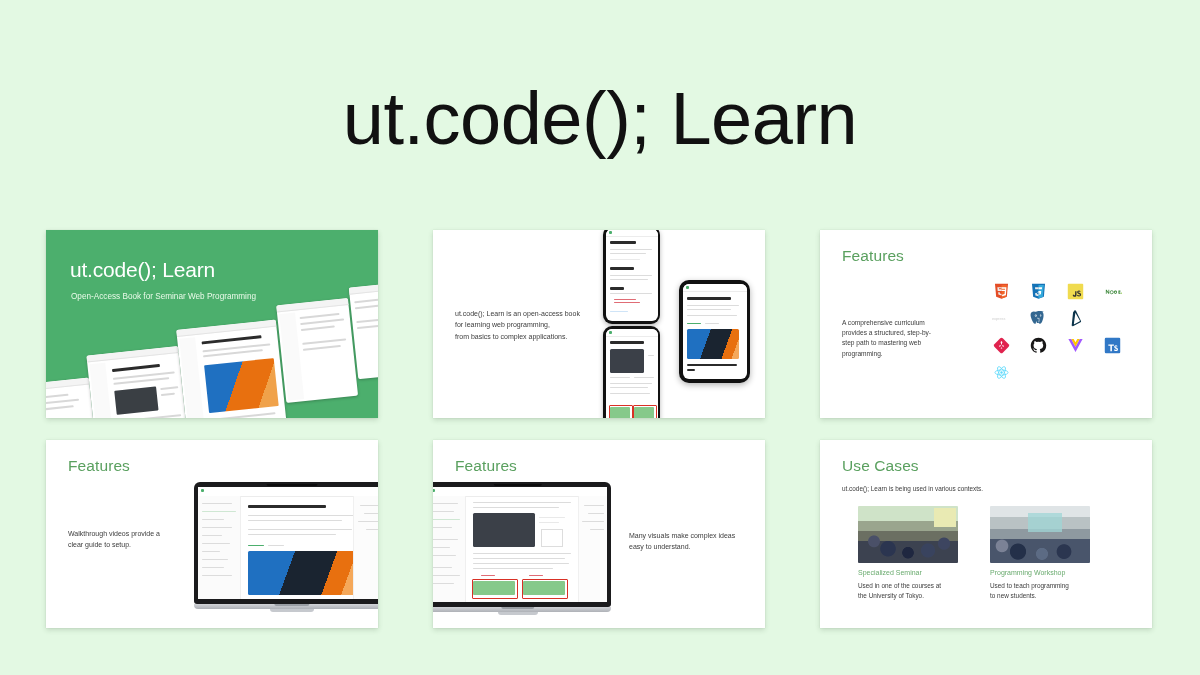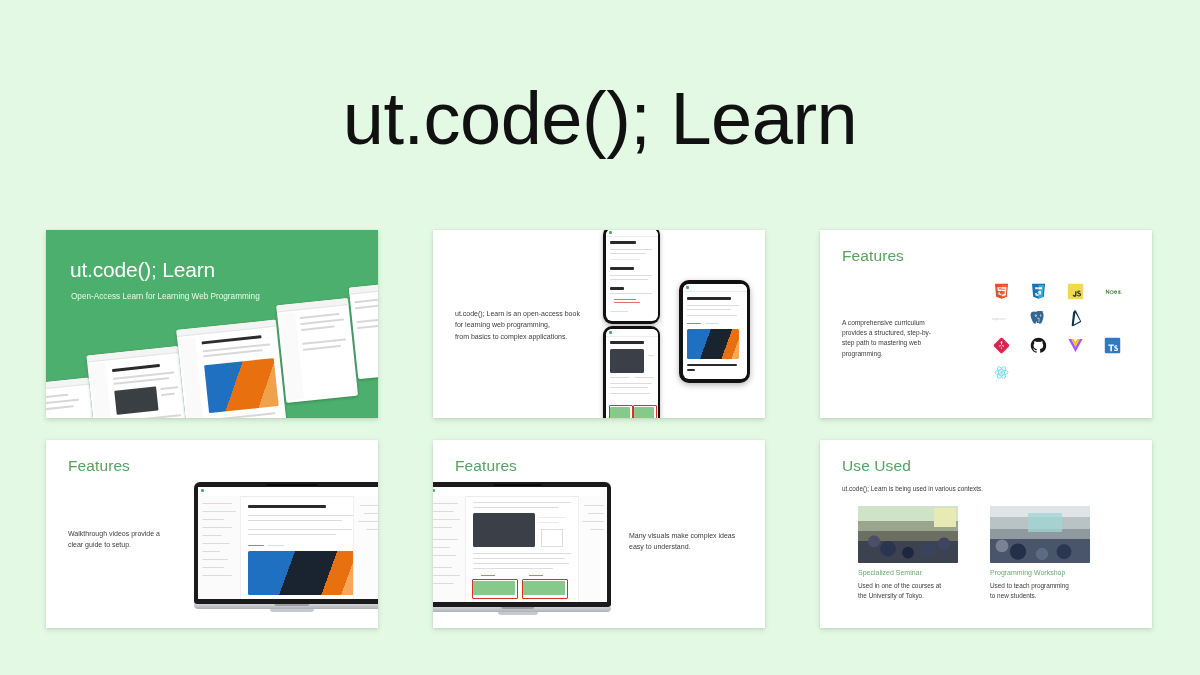--- a/index.html
+++ b/index.html
@@ -366,21 +366,21 @@
 </style>
 </head>
 <body>
 
 <div class="page-title">ut.code(); Learn</div>
 
 <div class="slide-grid">
 
   <div class="slide hero">
     <div class="hero-title">ut.code(); Learn</div>
-    <div class="hero-sub">Open-Access Learn for Learning Web Programming</div>
+    <div class="hero-sub">Open-Access Book for Seminar Web Programming</div>
     <div class="hero-mosaic">
       <div class="mini" style="left:0px;  top:56px; width:62px;  height:96px;">
         <div class="line" style="left:4px;  top:14px; width:36px;"></div>
         <div class="line" style="left:4px;  top:20px; width:46px;"></div>
         <div class="line" style="left:4px;  top:26px; width:40px;"></div>
 
       </div>
       <div class="mini" style="left:62px; top:34px; width:92px;  height:122px;">
         <div class="sidebar-col"></div>
         <div class="doc-h" style="left:24px; top:16px; width:48px; background:#2b2b2b;"></div>
@@ -671,21 +671,21 @@
           <div class="doc-l" style="right:3px; top:34px; width:22px;"></div>
           <div class="doc-l" style="right:3px; top:42px; width:14px;"></div>
         </div>
       </div>
       <div class="base"></div>
       <div class="foot"></div>
     </div>
   </div>
 
   <div class="slide">
-    <div class="s-heading">Use Used</div>
+    <div class="s-heading">Use Cases</div>
     <div class="s6-lead">ut.code(); Learn is being used in various contexts.</div>
     <div class="cases">
       <div class="case">
         <div class="case-photo photo-a"></div>
         <div class="case-title">Specialized Seminar</div>
         <div class="case-desc">
           <div>Used in one of the courses at</div>
           <div>the University of Tokyo.</div>
         </div>
       </div>

